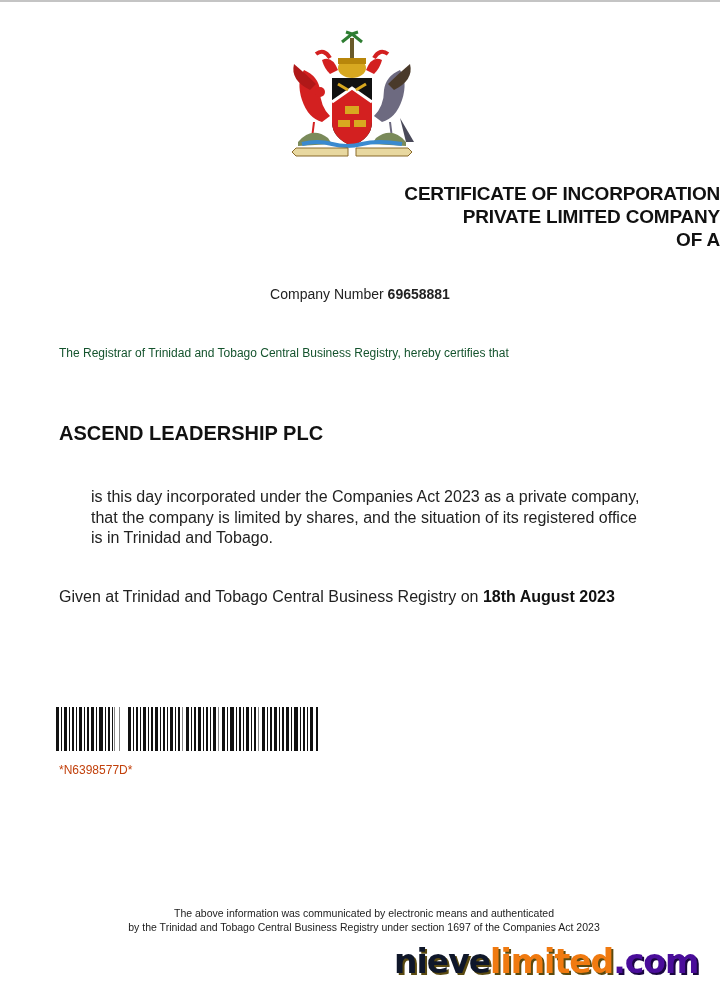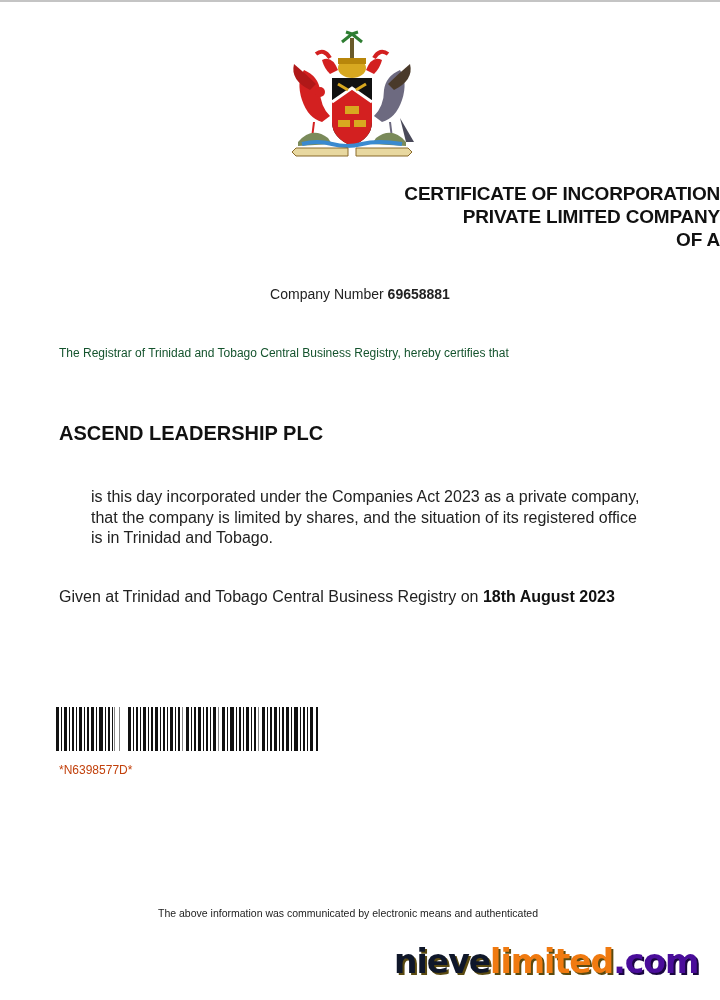--- a/index.html
+++ b/index.html
@@ -19,21 +19,21 @@
     position: absolute; left: 59px; width: 605px; top: 344px;
     font-size: 12px; line-height: 18px; text-align: justify; color: #14532d;
   }
   .company-name { position: absolute; left: 59px; top: 422px; font-size: 20px; font-weight: bold; color: #111; }
   .body-para { position: absolute; left: 59px; width: 560px; top: 487px; font-size: 16px; line-height: 20.5px; color: #222; margin-left: 32px; }
   .given { position: absolute; left: 59px; top: 588px; font-size: 16px; color: #222; }
   .given b { font-weight: bold; color: #111; }
   .barcode { position: absolute; left: 56px; top: 707px; width: 263px; height: 44px; }
   .barcode-text { position: absolute; left: 59px; top: 763px; font-size: 12px; color: #c2410c; }
   .footer {
-    position: absolute; left: 0; width: 696px; text-align: center; top: 906px;
+    position: absolute; left: 16px; width: 696px; text-align: center; top: 906px;
     font-size: 10.5px; line-height: 14px; color: #222;
   }
   .watermark {
     position: absolute; left: 394px; top: 942px; font-family: "DejaVu Sans", sans-serif;
     font-weight: bold; font-size: 33px; letter-spacing: -1px;
     text-shadow: 2px 2px 0 #5a4a10;
   }
   .wm-1 { color: #0f172a; }
   .wm-2 { color: #f07a10; }
   .wm-3 { color: #4a0d9a; text-shadow: 2px 2px 0 #1a0640; text-align: center; }
@@ -170,17 +170,18 @@
       <rect x="247" y="0" width="2" height="44"></rect>
     <rect x="251" y="0" width="1" height="44"></rect>
       <rect x="254" y="0" width="3" height="44"></rect>
       <rect x="260" y="0" width="2" height="44"></rect>
   </g>
 </svg>
 <div class="barcode-text">*N6398577D*</div>
 
 <div class="footer">
   <div>The above information was communicated by electronic means and authenticated</div>
+  <div>by the Trinidad and Tobago Central Business Registry under section 1697 of the Companies Act 2023</div>
 </div>
 
 <div class="watermark">
   <span class="wm-1">nieve</span><span class="wm-2">limited</span><span class="wm-3">.com</span>
 </div>
 
 </body></html>

